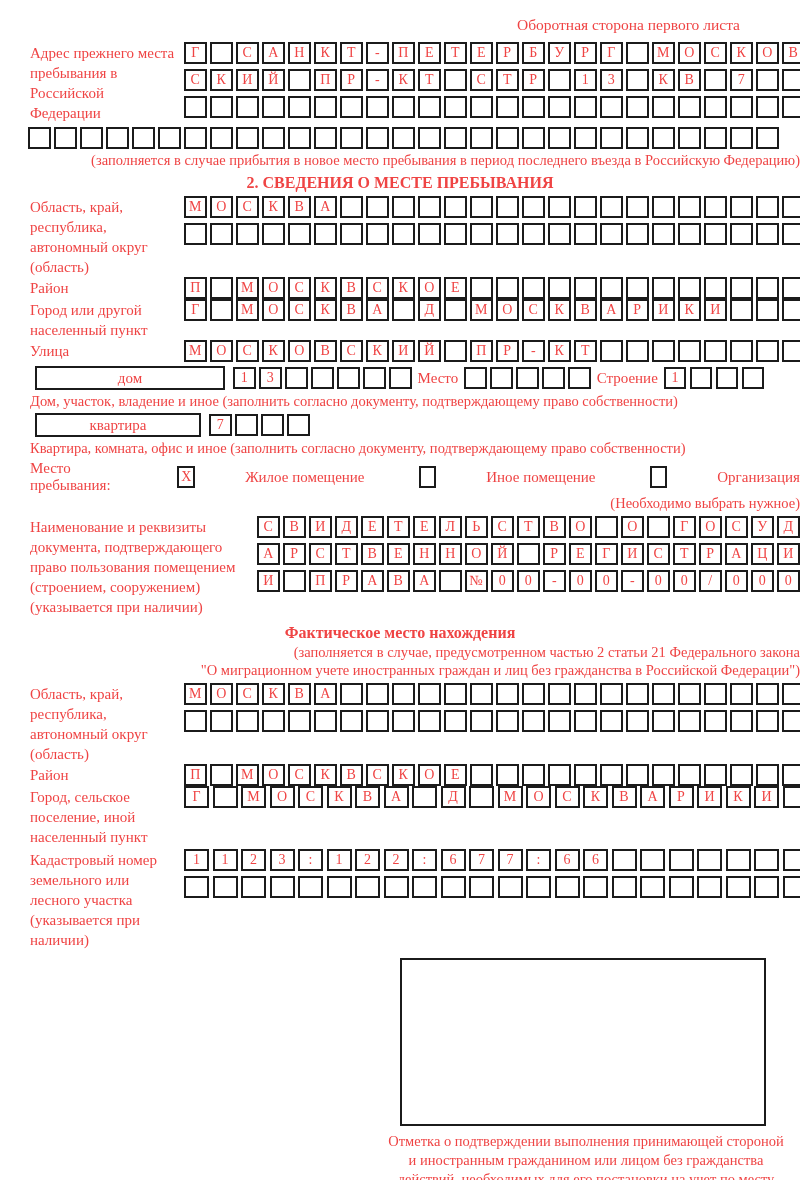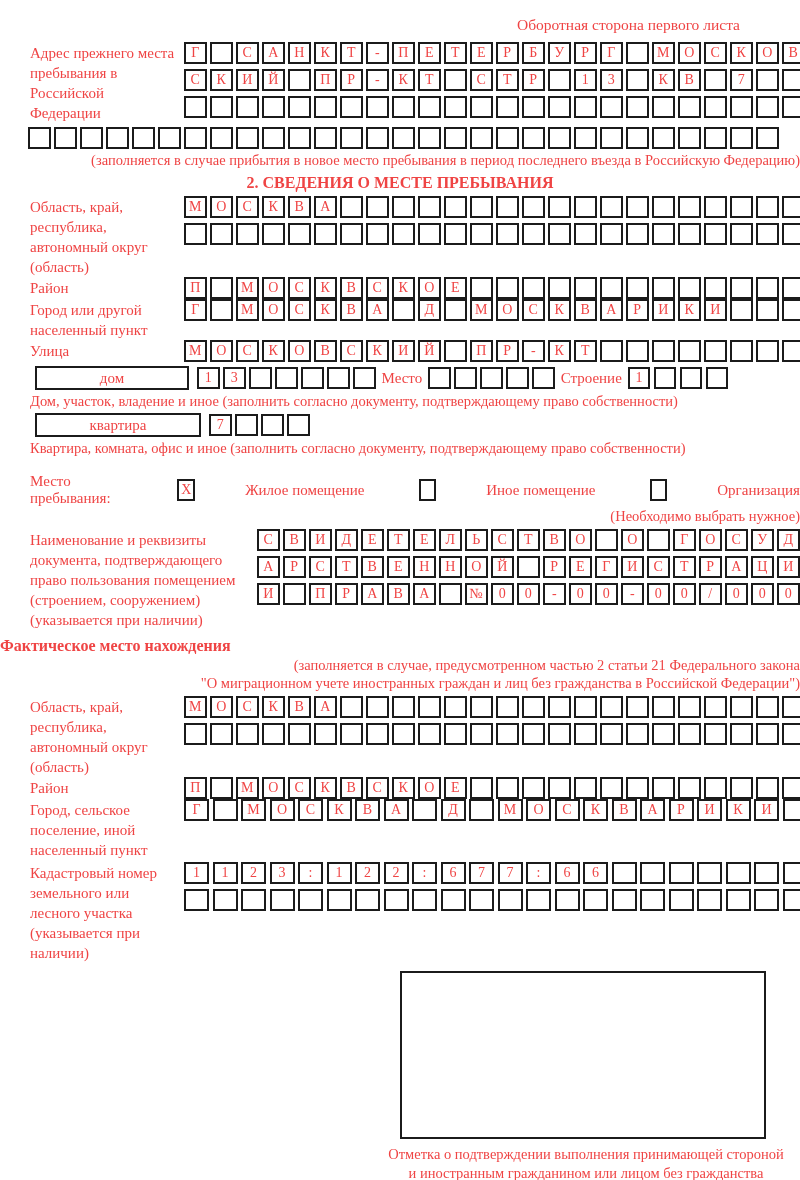--- a/index.html
+++ b/index.html
@@ -23,33 +23,33 @@
   .full-row{margin:4px 0 0 28px;}
   .note{font-size:14.5px;line-height:18px;}
   .center{text-align:right;padding-left:11px;}
   .mt2{margin-top:2px;}.mt3{margin-top:3px;}.mt4{margin-top:4px;}.mt8{margin-top:8px;}
   .section-title{font-weight:bold;text-align:center;font-size:16px;line-height:21px;margin-top:3px;}
   .inline-row{display:flex;align-items:center;margin-left:35px;}
   .wide-box{
     box-sizing:border-box;border:2px solid #1b1b1b;height:24px;
     display:flex;align-items:center;justify-content:center;font-size:15px;background:#fff;
   }
-  .house-box{width:154px;margin-right:8px;}
+  .house-box{width:190px;margin-right:8px;}
   .apt-box{width:166px;margin-right:8px;}
   .inline-label{font-size:15px;margin:0 6px;white-space:nowrap;}
   .note-left{margin-left:30px;}
-  .stay-row{display:flex;align-items:center;margin-left:30px;font-size:15px;margin-top:16px;gap:40px;}
+  .stay-row{display:flex;align-items:center;margin-left:30px;font-size:15px;margin-top:3px;gap:40px;}
   .checkbox{
     box-sizing:border-box;width:22px;height:22px;border:2px solid #1b1b1b;
     display:flex;align-items:center;justify-content:center;font-size:14px;margin:0 10px;background:#fff;
   }
   .stay-label{margin-right:2px;}
   .opt-label{white-space:nowrap;}
   .opt-gap{margin-left:14px;}
-  .fact-title{font-weight:bold;text-align:left;font-size:16px;line-height:21px;margin-top:5px;}
+  .fact-title{font-weight:bold;text-align:center;font-size:16px;line-height:21px;margin-top:5px;}
   .stamp-box{
     box-sizing:border-box;margin:8px 0 6px 400px;width:366px;height:168px;
     border:2px solid #1b1b1b;background:#fff;
   }
   .stamp-note{margin-left:385px;width:402px;text-align:center;font-size:14.5px;line-height:19px;}
 </style>
 </head>
 <body>
 
 <div class="page">

